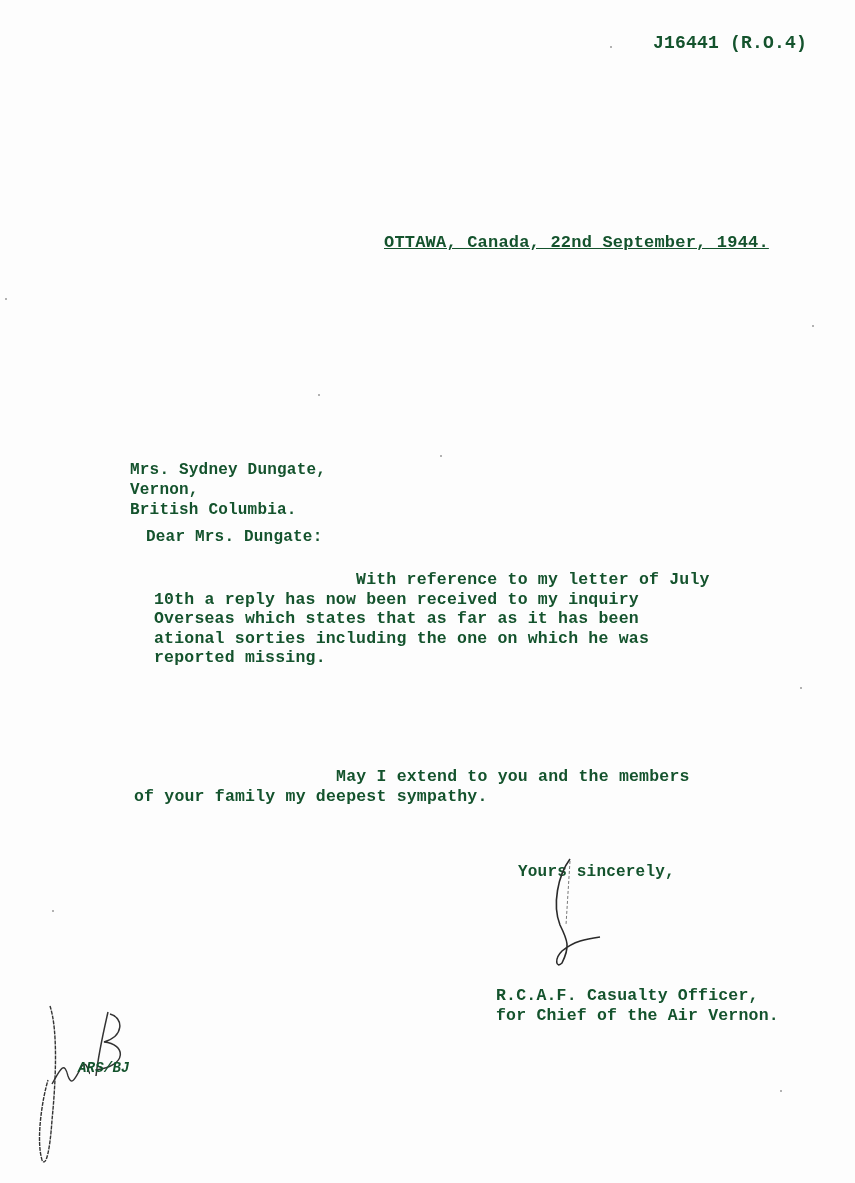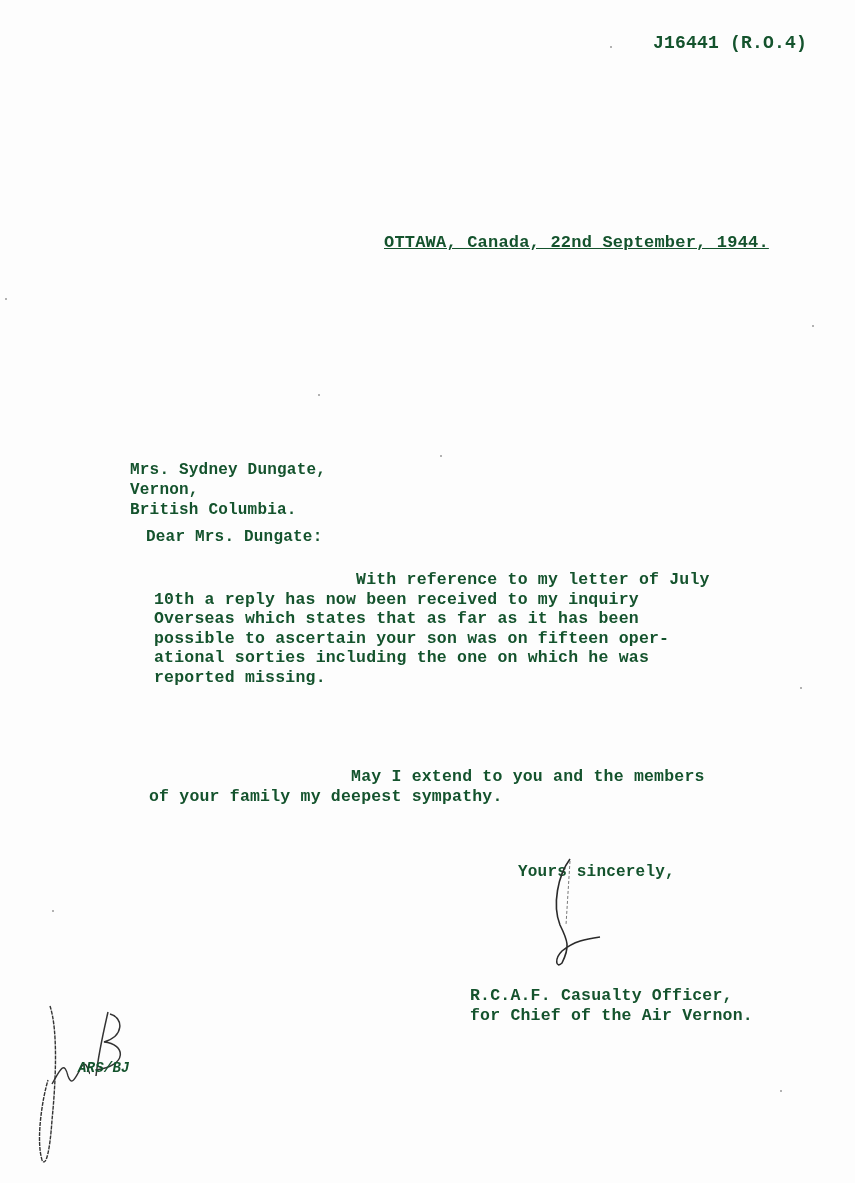--- a/index.html
+++ b/index.html
@@ -7,39 +7,39 @@
       width: 855px; height: 1183px; background: #fdfdfd; position: relative; overflow: hidden;
       font-family: "Liberation Mono", "DejaVu Sans Mono", monospace;
       color: #1c1c1c;
     }
     .t { position: absolute; white-space: pre; font-size: 17px; line-height: 20px; letter-spacing: 0.2px; font-weight: bold; color: #14532d; }
     .ref { left: 653px; top: 33px; font-size: 18px; }
     .dateline { left: 384px; top: 233px; font-size: 17px; text-decoration: underline; }
     .addr { left: 130px; top: 437px; line-height: 20px; font-size: 16px; margin-top: 23px; }
     .salutation { left: 146px; top: 527px; font-size: 16px; text-align: center; }
     .body1 { left: 154px; top: 570px; line-height: 19.5px; font-size: 16.5px; }
-    .body2 { left: 149px; top: 767px; line-height: 20px; font-size: 16.5px; }
+    .body2 { left: 134px; top: 767px; line-height: 20px; font-size: 16.5px; }
     .closing { left: 518px; top: 862px; font-size: 16px; }
-    .sigblock { left: 470px; top: 986px; line-height: 20px; font-size: 16.5px; }
+    .sigblock { left: 496px; top: 986px; line-height: 20px; font-size: 16.5px; }
     .initials { left: 78px; top: 1058px; font-size: 14px; font-style: italic; }
     .sig { position: absolute; }
     .speck { position: absolute; width: 2px; height: 2px; background: #999; border-radius: 1px; }
   </style>
 </head>
 <body>
 
 <div>
   <div class="t ref">J16441 (R.O.4)</div>
   <div class="t dateline">OTTAWA, Canada, 22nd September, 1944.</div>
 
   <div class="t addr"><div>Mrs. Sydney Dungate,</div><div>Vernon,</div><div>British Columbia.</div></div>
 
   <div class="t salutation">Dear Mrs. Dungate:</div>
 
-  <div class="t body1"><div>                    With reference to my letter of July</div><div>10th a reply has now been received to my inquiry</div><div>Overseas which states that as far as it has been</div><div>possible to ascertain your son was on fifteen oper-</div><div>ational sorties including the one on which he was</div><div>reported missing.</div></div>
+  <div class="t body1"><div>                    With reference to my letter of July</div><div>10th a reply has now been received to my inquiry</div><div>Overseas which states that as far as it has been</div><div>ational sorties including the one on which he was</div><div>reported missing.</div></div>
 
   <div class="t body2"><div>                    May I extend to you and the members</div><div>of your family my deepest sympathy.</div></div>
 
   <div class="t closing">Yours sincerely,</div>
 
   <svg class="sig" style="left:540px; top:855px;" width="70" height="115" viewBox="0 0 70 115">
     <path d="M30 4 C18 20, 12 50, 20 70 C28 86, 30 92, 22 108 C16 114, 14 104, 22 96 C34 86, 46 84, 60 82" fill="none" stroke="#2a2a2a" stroke-width="1.6"></path>
     <path d="M30 6 L26 70" fill="none" stroke="#555" stroke-width="0.8" stroke-dasharray="3 2"></path>
   </svg>
 

